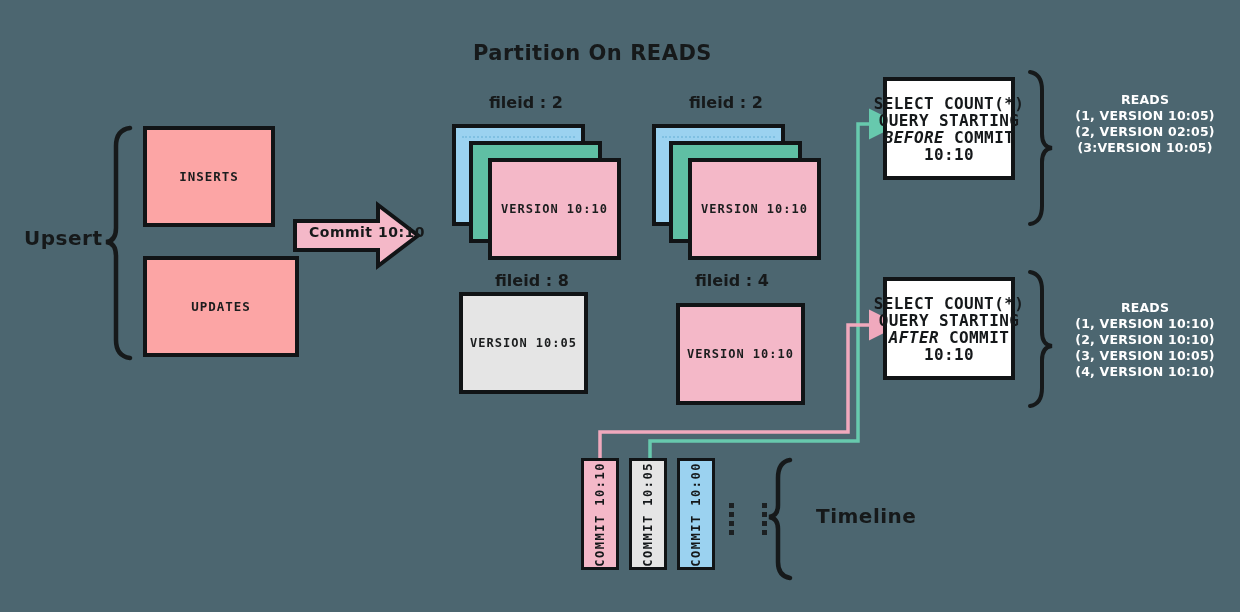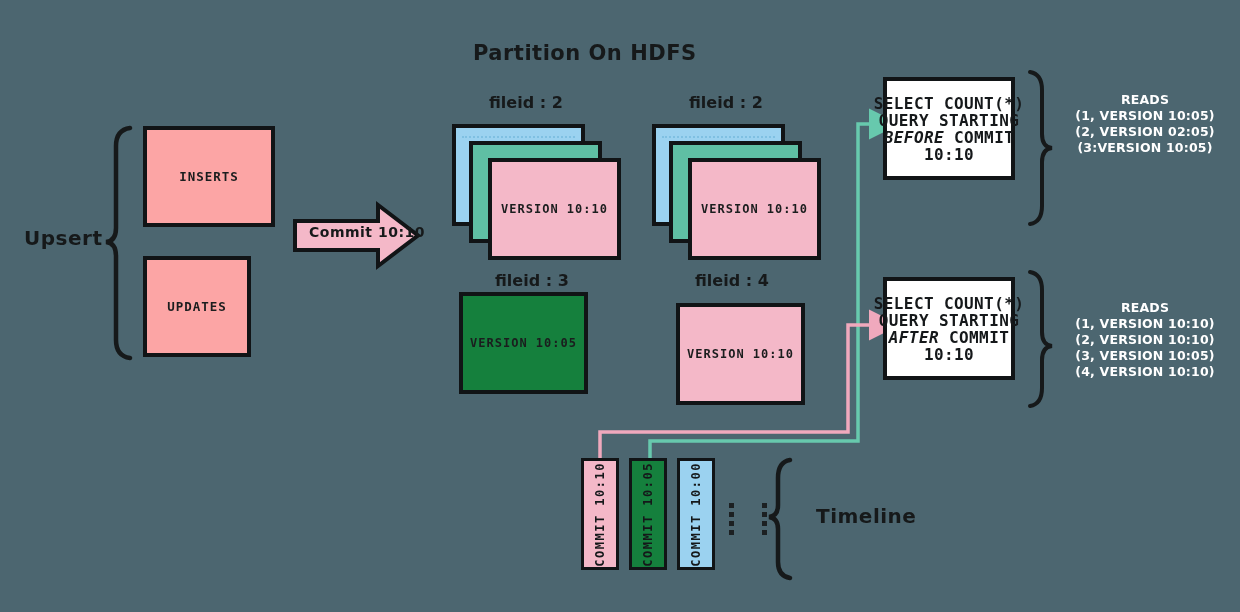--- a/index.html
+++ b/index.html
@@ -46,21 +46,21 @@
   .box {
     box-sizing: border-box;
     border: 4px solid #111416;
     display: flex;
     align-items: center;
     justify-content: center;
     text-align: center;
   }
   .box-white { background: #fca5a5; }
   .box-pink  { background: #f4b8c8; }
-  .box-teal  { background: #15803d; }
+  .box-teal  { background: #e5e5e5; }
   .box-blue  { background: #9bd2f0; }
 
   
   .stack { position: absolute; }
   .layer {
     position: absolute;
     box-sizing: border-box;
     border: 4px solid #111416;
   }
   .layer-blue { background: #9bd2f0; }
@@ -161,29 +161,29 @@
 
     <path d="M130,128 Q116,130 116,146 L116,228 Q116,241 106,242 Q116,243 116,256 L116,340 Q116,356 130,358" fill="none" stroke="#16191a" stroke-width="4.5" stroke-linecap="round"></path>
 
     <path d="M1030,72 Q1042,74 1042,90 L1042,134 Q1042,147 1052,148 Q1042,149 1042,162 L1042,206 Q1042,222 1030,224" fill="none" stroke="#16191a" stroke-width="4" stroke-linecap="round"></path>
 
     <path d="M1030,272 Q1042,274 1042,290 L1042,332 Q1042,345 1052,346 Q1042,347 1042,360 L1042,388 Q1042,404 1030,406" fill="none" stroke="#16191a" stroke-width="4" stroke-linecap="round"></path>
 
     <path d="M790,460 Q778,462 778,478 L778,505 Q778,516 769,517 Q778,518 778,529 L778,562 Q778,576 790,578" fill="none" stroke="#16191a" stroke-width="4.5" stroke-linecap="round"></path>
   </svg>
 
-  <div class="abs title-text" style="left:473px; top:41px; font-size:21px;">Partition On HDFS</div>
+  <div class="abs title-text" style="left:473px; top:41px; font-size:21px;">Partition On READS</div>
 
   <div class="abs title-text" style="left:24px; top:226px; font-size:20px;">Upsert</div>
 
   <div class="abs box box-white" style="left:143px; top:126px; width:132px; height:101px;">
     <span class="mono-cap" style="font-size:12.5px;">INSERTS</span>
   </div>
 
-  <div class="abs box box-white" style="left:143px; top:256px; width:108px; height:101px;">
+  <div class="abs box box-white" style="left:143px; top:256px; width:156px; height:101px;">
     <span class="mono-cap" style="font-size:12.5px;">UPDATES</span>
   </div>
 
   <div class="abs" style="left:292px; top:199px; width:130px; height:73px;">
     <svg width="130" height="73" viewBox="0 0 130 73">
       <path d="M3,22 L86,22 L86,6 L126,36.5 L86,67 L86,51 L3,51 Z" fill="#f4b8c8" stroke="#111416" stroke-width="4" stroke-linejoin="miter"></path>
     </svg>
     <div class="abs title-text" style="left:17px; top:25px; font-size:14px; font-weight:bold;">Commit 10:10</div>
   </div>
 
@@ -202,21 +202,21 @@
   <div class="stack" style="left:652px; top:124px; width:170px; height:136px;">
     <div class="layer layer-blue" style="left:0px;  top:0px;  width:133px; height:102px;">
       <div class="dotline"></div>
     </div>
     <div class="layer layer-teal" style="left:17px; top:17px; width:133px; height:102px;"></div>
     <div class="layer layer-pink box" style="left:36px; top:34px; width:133px; height:102px;">
       <span class="mono-cap" style="font-size:12px;">VERSION 10:10</span>
     </div>
   </div>
 
-  <div class="abs label-sm" style="left:495px; top:271px; font-size:16px;">fileid : 3</div>
+  <div class="abs label-sm" style="left:495px; top:271px; font-size:16px;">fileid : 8</div>
   <div class="abs box box-teal" style="left:459px; top:292px; width:129px; height:102px;">
     <span class="mono-cap" style="font-size:12px;">VERSION 10:05</span>
   </div>
 
   <div class="abs label-sm" style="left:695px; top:271px; font-size:16px;">fileid : 4</div>
   <div class="abs box box-pink" style="left:676px; top:303px; width:129px; height:102px;">
     <span class="mono-cap" style="font-size:12px;">VERSION 10:10</span>
   </div>
 
   <div class="abs query-box" style="left:883px; top:77px; width:132px; height:103px;">

